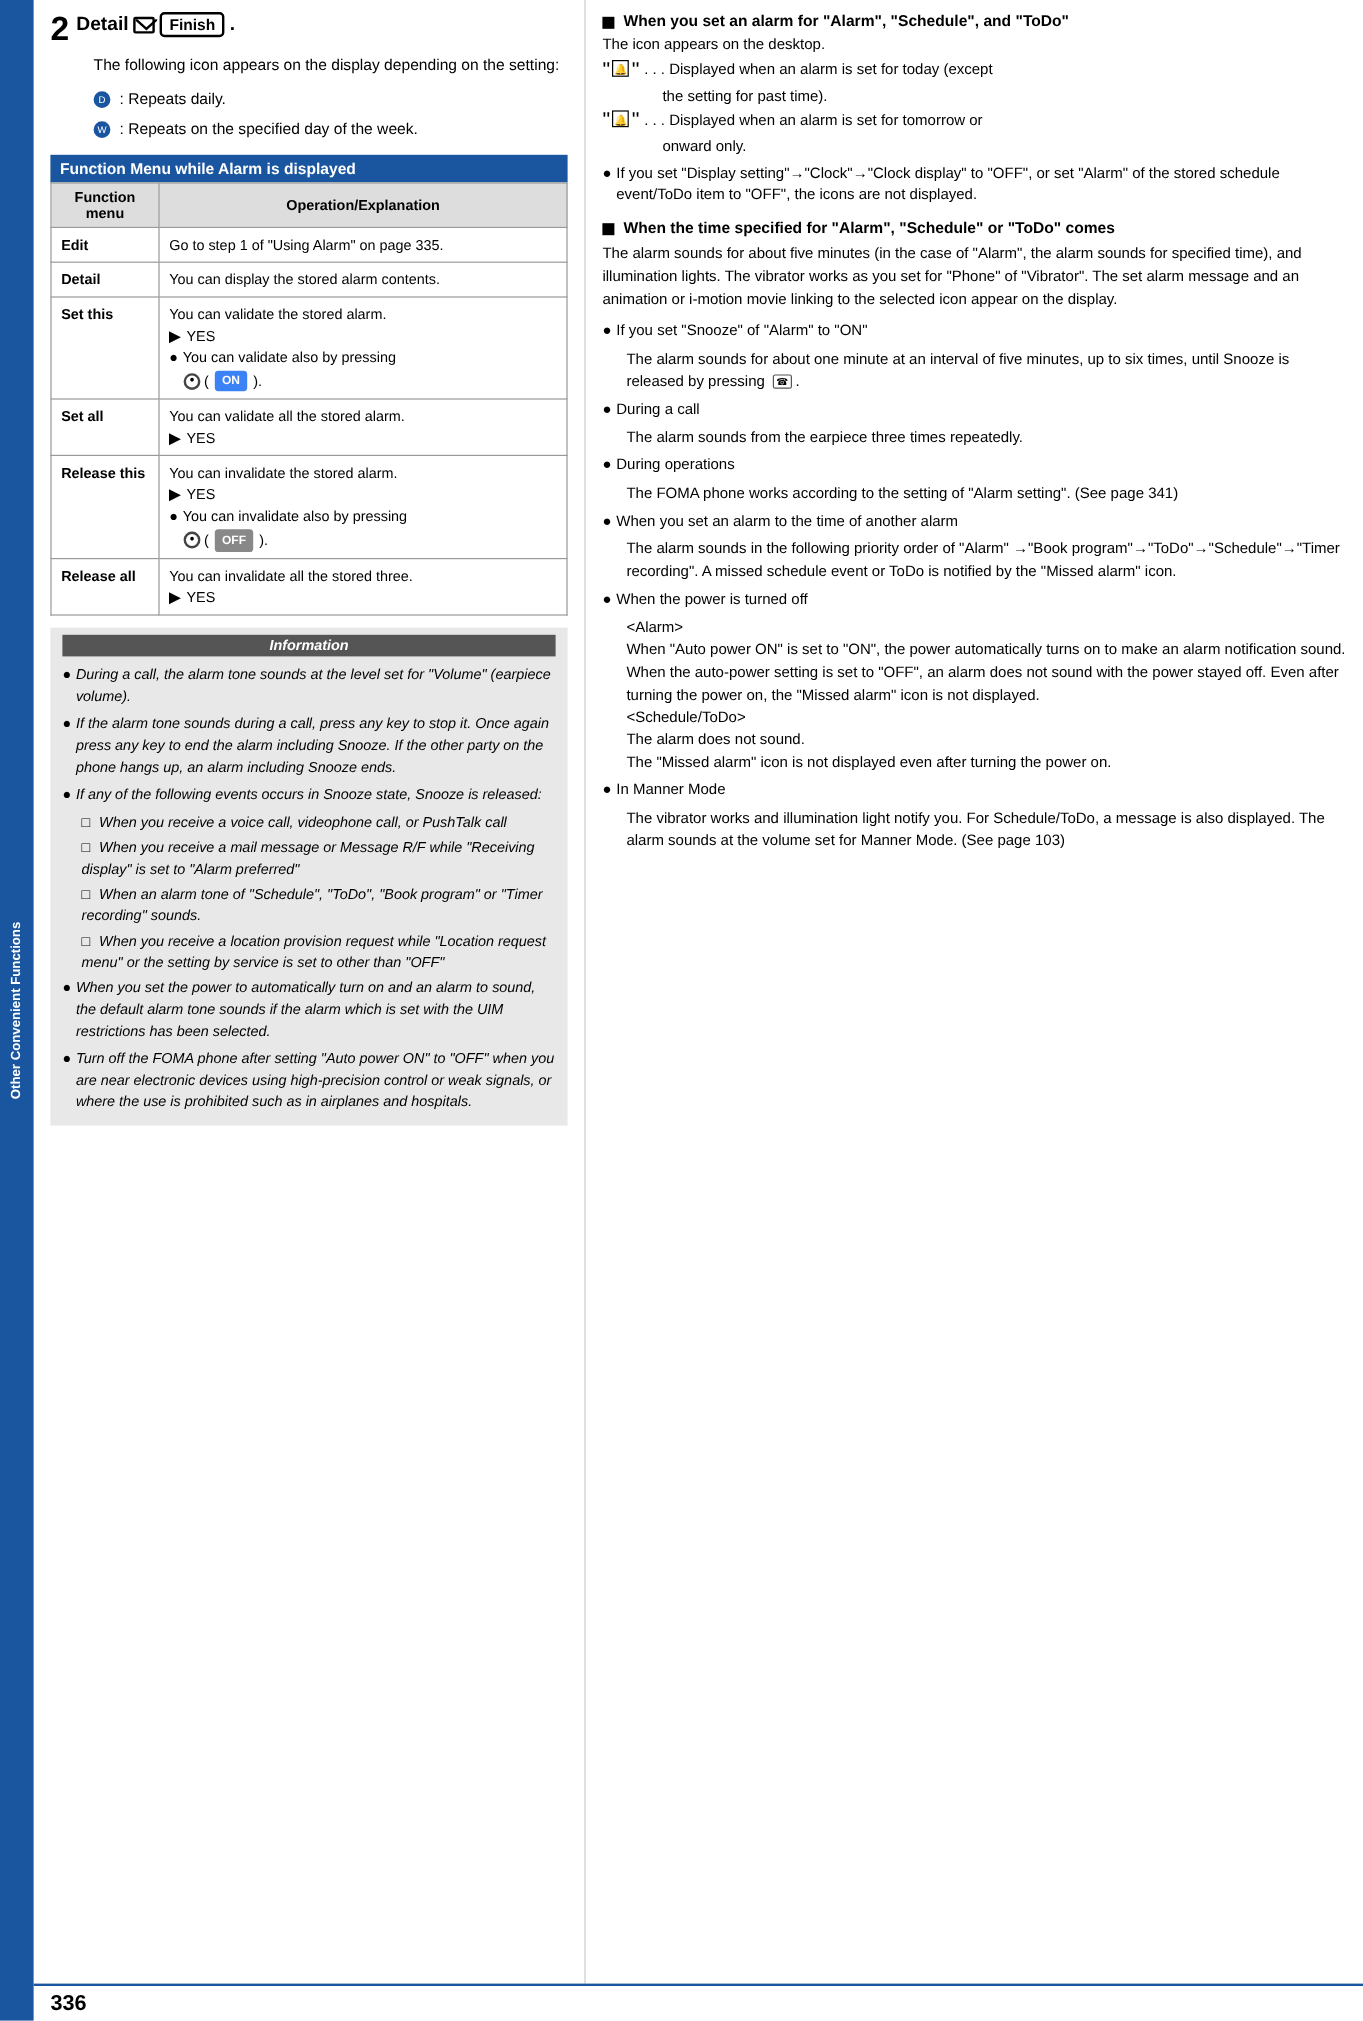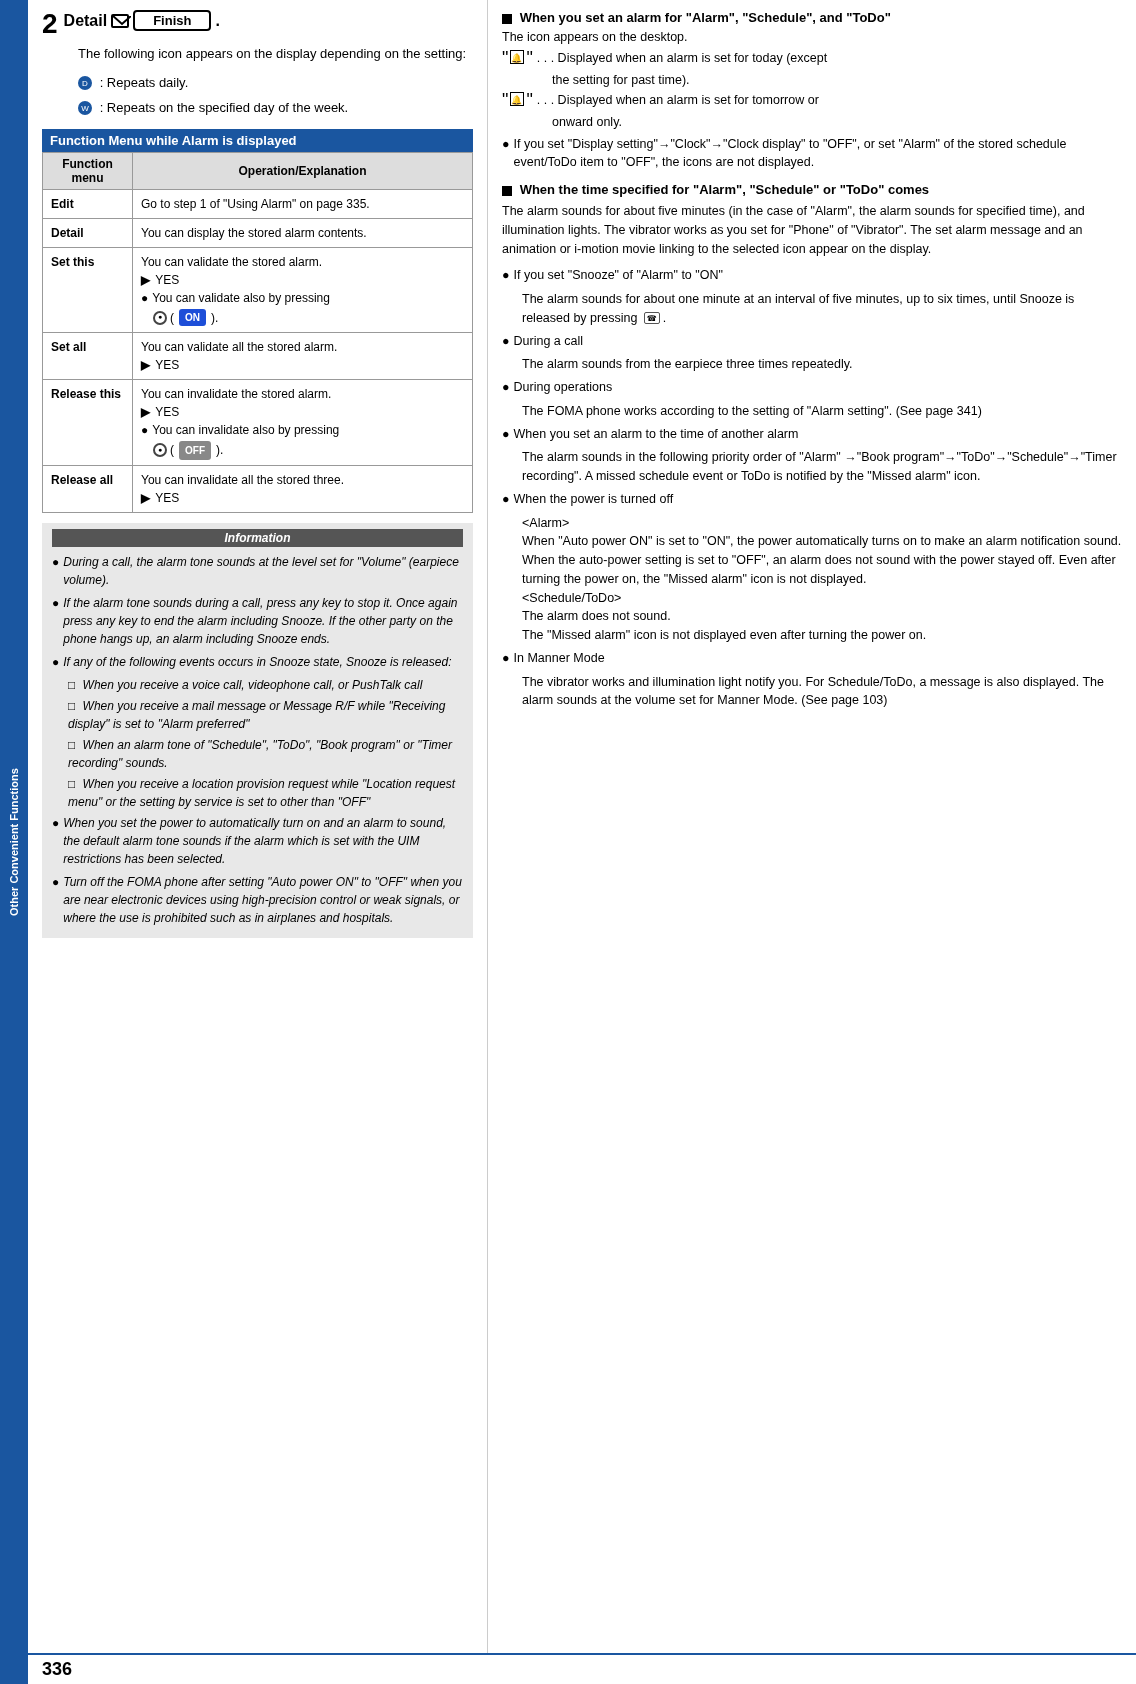--- a/index.html
+++ b/index.html
@@ -48,21 +48,21 @@
       display: flex;
       align-items: center;
       gap: 4px;
       flex-wrap: wrap;
     }
     .finish-badge {
       display: inline-flex;
       align-items: center;
       border: 2px solid #000;
       border-radius: 4px;
-      padding: 1px 18px;
+      padding: 1px 6px;
       font-size: 13px;
       font-weight: bold;
     }
     .step-desc {
       margin-left: 36px;
       margin-bottom: 8px;
       line-height: 1.5;
     }
     .icon-desc {
       margin-left: 36px;
@@ -140,21 +140,21 @@
     }
     .bullet-point::before {
       content: '●';
       margin-right: 4px;
       flex-shrink: 0;
     }
     .on-button {
       display: inline-flex;
       align-items: center;
       justify-content: center;
-      background: #1d4ed8;
+      background: #3b82f6;
       color: white;
       font-size: 10px;
       font-weight: bold;
       padding: 1px 6px;
       border-radius: 3px;
       margin: 0 2px;
     }
     .off-button {
       display: inline-flex;
       align-items: center;

